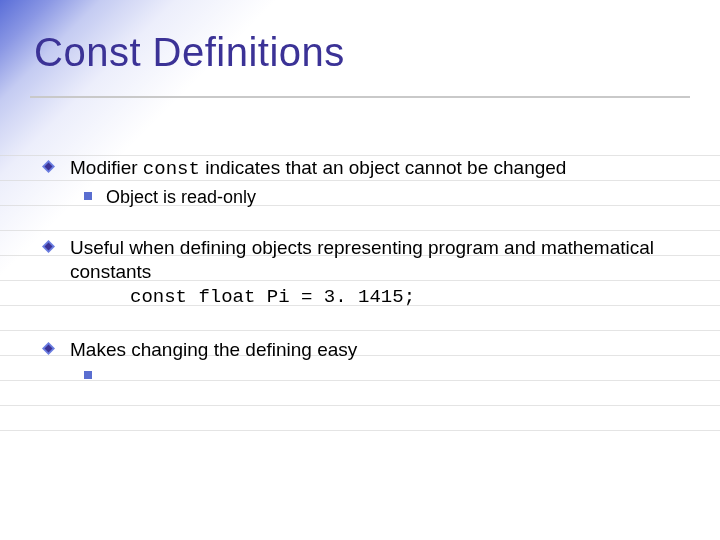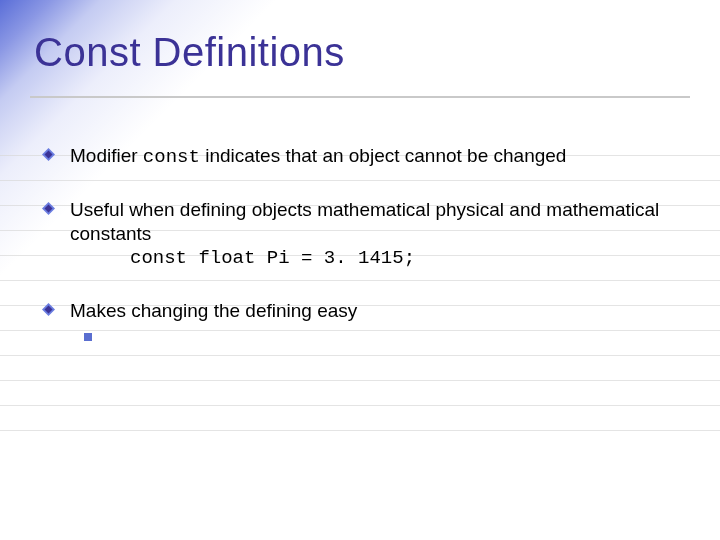--- a/index.html
+++ b/index.html
@@ -48,21 +48,21 @@
     position: absolute;
     left: 30px;
     right: 30px;
     top: 96px;
     height: 2px;
     background: #c9c9c9;
   }
   .body {
     position: absolute;
     left: 70px;
-    top: 144px;
+    top: 156px;
     right: 40px;
     color: #000;
     font-size: 19px;
     line-height: 1.25;
   }
   .b1 {
     position: relative;
     margin-bottom: 28px;
   }
   .diamond {
@@ -126,30 +126,34 @@
     <div class="b1">
       <span class="diamond">
         <svg width="13" height="13" viewBox="0 0 13 13">
           <polygon points="6.5,0 13,6.5 6.5,13 0,6.5" fill="#6a7de0"></polygon>
           <polygon points="6.5,2.5 10.5,6.5 6.5,10.5 2.5,6.5" fill="#3b3296"></polygon>
         </svg>
       </span>
       <span class="text-line">
         <span>Modifier </span><span class="mono">const</span><span> indicates that an object cannot be changed</span>
       </span>
+      <div class="b2">
+        <span class="square"></span>
+        <span>Object is read-only</span>
+      </div>
     </div>
 
     <div class="b1">
       <span class="diamond">
         <svg width="13" height="13" viewBox="0 0 13 13">
           <polygon points="6.5,0 13,6.5 6.5,13 0,6.5" fill="#6a7de0"></polygon>
           <polygon points="6.5,2.5 10.5,6.5 6.5,10.5 2.5,6.5" fill="#3b3296"></polygon>
         </svg>
       </span>
-      <div class="text-line">Useful when defining objects mathematical physical and mathematical constants</div>
+      <div class="text-line">Useful when defining objects representing program and mathematical constants</div>
       <div class="code-line">const float Pi = 3. 1415;</div>
     </div>
 
 
     <div class="b1">
       <span class="diamond">
         <svg width="13" height="13" viewBox="0 0 13 13">
           <polygon points="6.5,0 13,6.5 6.5,13 0,6.5" fill="#6a7de0"></polygon>
           <polygon points="6.5,2.5 10.5,6.5 6.5,10.5 2.5,6.5" fill="#3b3296"></polygon>
         </svg>

